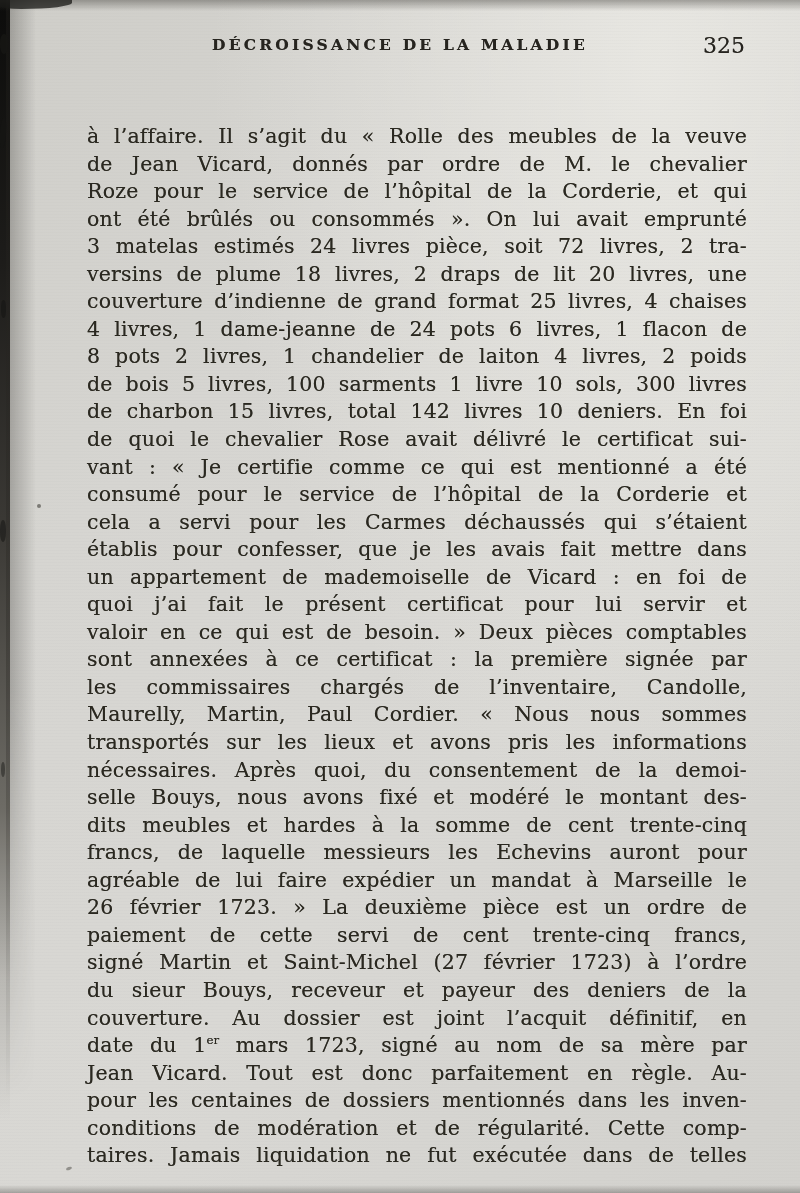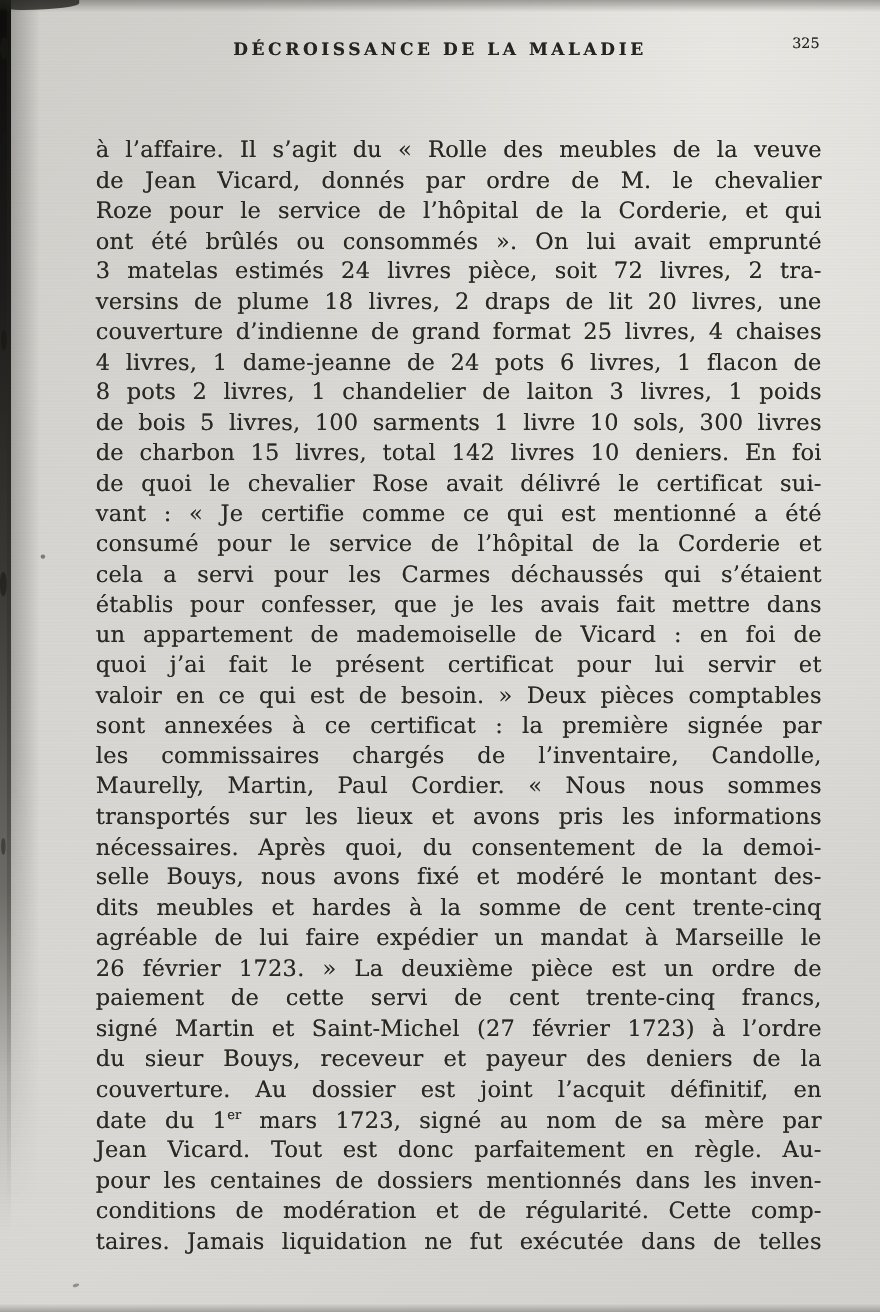--- a/index.html
+++ b/index.html
@@ -57,21 +57,21 @@
   .header { position: absolute; top: 33px; left: 0; right: 0; height: 26px; }
   .running-title {
     position: absolute; left: 0; right: 0; top: 2px;
     text-align: center;
     font-size: 15.5px; font-weight: bold; letter-spacing: 3.2px;
     color: #26241f;
     text-shadow: 0 0 0.5px rgba(38,36,31,0.55);
   }
   .page-number {
     position: absolute; right: 55px; top: 0;
-    font-size: 13px; color: #26241f;
+    font-size: 22px; color: #26241f;
     text-shadow: 0 0 0.5px rgba(38,36,31,0.5);
   }
   
   .page-text {
     position: absolute; left: 87px; top: 84px; width: 660px;
     font-size: 20.5px;
     line-height: 27.56px;
     letter-spacing: 0.2px;
     color: #2a2820;
     text-shadow: 0 0 0.45px rgba(42,40,32,0.6);
@@ -110,38 +110,39 @@
 
   <div class="page-text">
       <div class="line">à l’affaire. Il s’agit du « Rolle des meubles de la veuve</div>
       <div class="line">de Jean Vicard, donnés par ordre de M. le chevalier</div>
       <div class="line">Roze pour le service de l’hôpital de la Corderie, et qui</div>
       <div class="line">ont été brûlés ou consommés ». On lui avait emprunté</div>
       <div class="line">3 matelas estimés 24 livres pièce, soit 72 livres, 2 tra-</div>
       <div class="line">versins de plume 18 livres, 2 draps de lit 20 livres, une</div>
       <div class="line">couverture d’indienne de grand format 25 livres, 4 chaises</div>
       <div class="line">4 livres, 1 dame-jeanne de 24 pots 6 livres, 1 flacon de</div>
-      <div class="line">8 pots 2 livres, 1 chandelier de laiton 3 livres, 1 poids</div>
+      <div class="line">8 pots 2 livres, 1 chandelier de laiton 4 livres, 2 poids</div>
       <div class="line">de bois 5 livres, 100 sarments 1 livre 10 sols, 300 livres</div>
       <div class="line">de charbon 15 livres, total 142 livres 10 deniers. En foi</div>
       <div class="line">de quoi le chevalier Rose avait délivré le certificat sui-</div>
       <div class="line">vant : « Je certifie comme ce qui est mentionné a été</div>
       <div class="line">consumé pour le service de l’hôpital de la Corderie et</div>
       <div class="line">cela a servi pour les Carmes déchaussés qui s’étaient</div>
       <div class="line">établis pour confesser, que je les avais fait mettre dans</div>
       <div class="line">un appartement de mademoiselle de Vicard : en foi de</div>
       <div class="line">quoi j’ai fait le présent certificat pour lui servir et</div>
       <div class="line">valoir en ce qui est de besoin. » Deux pièces comptables</div>
       <div class="line">sont annexées à ce certificat : la première signée par</div>
       <div class="line">les commissaires chargés de l’inventaire, Candolle,</div>
       <div class="line">Maurelly, Martin, Paul Cordier. « Nous nous sommes</div>
       <div class="line">transportés sur les lieux et avons pris les informations</div>
       <div class="line">nécessaires. Après quoi, du consentement de la demoi-</div>
       <div class="line">selle Bouys, nous avons fixé et modéré le montant des-</div>
       <div class="line">dits meubles et hardes à la somme de cent trente-cinq</div>
+      <div class="line">francs, de laquelle messieurs les Echevins auront pour</div>
       <div class="line">agréable de lui faire expédier un mandat à Marseille le</div>
       <div class="line">26 février 1723. » La deuxième pièce est un ordre de</div>
       <div class="line">paiement de cette servi de cent trente-cinq francs,</div>
       <div class="line">signé Martin et Saint-Michel (27 février 1723) à l’ordre</div>
       <div class="line">du sieur Bouys, receveur et payeur des deniers de la</div>
       <div class="line">couverture. Au dossier est joint l’acquit définitif, en</div>
       <div class="line"><span>date du 1</span><sup>er</sup><span> mars 1723, signé au nom de sa mère par</span></div>
       <div class="line">Jean Vicard. Tout est donc parfaitement en règle. Au-</div>
       <div class="line">pour les centaines de dossiers mentionnés dans les inven-</div>
       <div class="line">conditions de modération et de régularité. Cette comp-</div>

